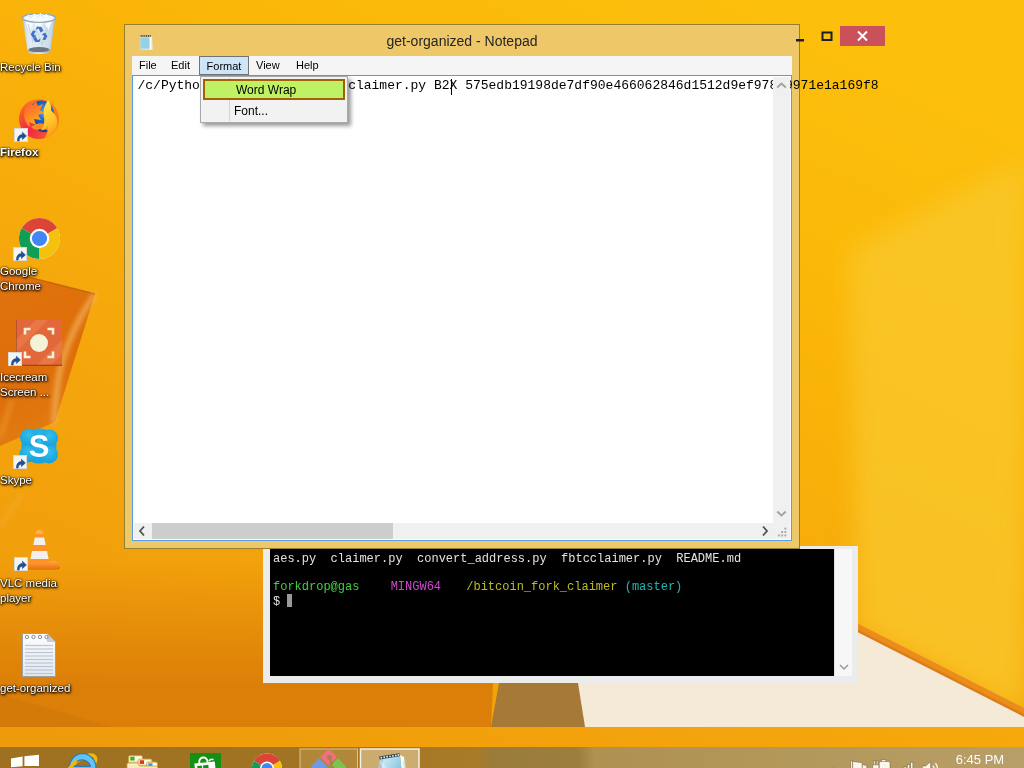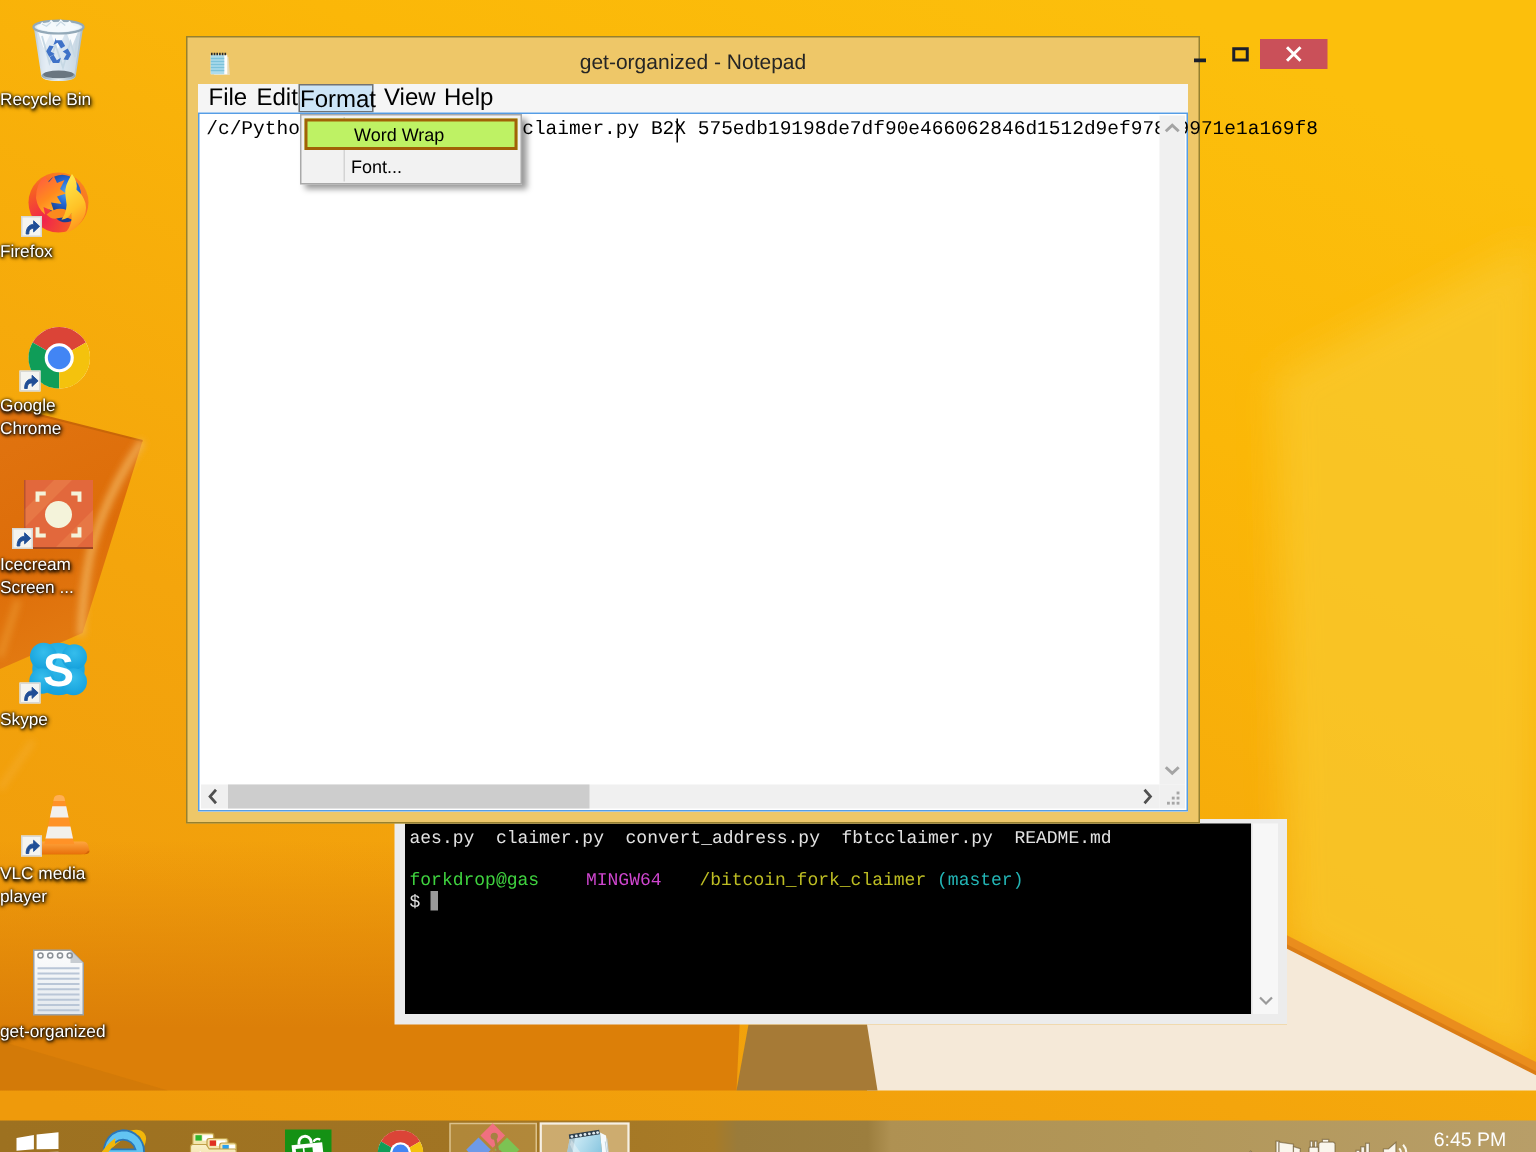--- a/index.html
+++ b/index.html
@@ -6,21 +6,21 @@
 html,body { width:1024px; height:768px; overflow:hidden; }
 body { font-family:"Liberation Sans", sans-serif; position:relative; }
 #wp { position:absolute; left:0; top:0; }
 .dicon { position:absolute; width:78px; text-align:left; z-index:2; }
 .dicon .lbl { color:#fff; font-size:11.5px; line-height:15px; text-shadow:0 1px 2px #000, 1px 1px 3px #000, 0 0 2px #000; margin-top:3px; }
 .dicon svg.main { display:block; margin:0 auto; }
 .shortcut { position:absolute; width:14px; height:14px; background:#f4f4f0; border:1px solid #d8d8d4; }
 #notepad { position:absolute; left:124px; top:24px; width:676px; height:525px; background:#eec768; border:1px solid #96802e; z-index:10; }
 #np-title { position:absolute; left:0; top:0; width:100%; height:31px; color:#252525; font-size:14px; text-align:center; line-height:32px; }
 #np-client { position:absolute; left:7px; top:31px; right:7px; bottom:7px; background:#fff; }
-#np-menubar { position:absolute; left:0; top:0; width:100%; height:19px; background:#f5f5f5; font-size:16px; color:#000;padding-left:40px; }
+#np-menubar { position:absolute; left:0; top:0; width:100%; height:19px; background:#f5f5f5; font-size:11px; color:#000;padding-left:40px; }
 #np-menubar span { position:absolute; top:0; height:19px; line-height:19px; }
 #np-edit { position:absolute; left:0; top:19px; right:0; bottom:0; border:1px solid #569de5; background:#fff; }
 #np-text { position:absolute; left:4.5px; top:2px; font-family:"Liberation Mono", monospace; font-size:13px; white-space:pre; color:#000; }
 #np-vsb { position:absolute; right:1px; top:1px; width:17px; bottom:17px; background:#f0f0f0; }
 #np-hsb { position:absolute; left:1px; bottom:1px; right:18px; height:16px; background:#f0f0f0; }
 #np-corner { position:absolute; right:1px; bottom:1px; width:17px; height:16px; background:#f0f0f0; }
 #np-hthumb { position:absolute; left:18px; top:0; width:241px; height:16px; background:#cdcdcd; }
 #dropdown { position:absolute; left:68px; top:20px; width:148px; height:47px; background:#f2f2f2; border:1px solid #a9a9a9; box-shadow:3px 3px 4px rgba(0,0,0,0.4); z-index:20; font-size:12px; }
 #dd-gutter { position:absolute; left:28px; top:1px; bottom:1px; width:1px; background:#d4d4d4; }
 #dd-ww { position:absolute; left:2px; top:2px; right:2px; height:21px; background:#bef264; border:2px solid #a16207; line-height:19px; }
@@ -105,21 +105,21 @@
     <ellipse cx="19" cy="8" rx="16.7" ry="4.3" fill="#d2e0ea" stroke="#93a9b8" stroke-width="1.5"></ellipse>
     <ellipse cx="19" cy="8" rx="14.8" ry="3.4" fill="#eef5f9"></ellipse>
     <path d="M5.5 8.5 L8 4.5 L11 7 L14 3.2 L17.5 6.5 L20.5 2.8 L23.5 6 L26.5 3.8 L29 7 L32.5 8.5 Q26 11.5 19 11.5 Q11 11.5 5.5 8.5Z" fill="#f4f9fc"></path>
     <path d="M8 6 L11 7.5 L14 4.8 M17.5 7.5 L20.5 4.5 L23.5 7" stroke="#c9d9e4" stroke-width="0.8" fill="none"></path>
     <ellipse cx="19" cy="40.5" rx="11.3" ry="3.2" fill="url(#rimg)"></ellipse>
     <ellipse cx="19" cy="39.6" rx="10.2" ry="2.6" fill="#6a7680"></ellipse>
   </svg>
   <div class="lbl">Recycle Bin</div>
 </div>
 
-<div class="dicon" style="left:0;top:112px;">
+<div class="dicon" style="left:0;top:96px;font-weight:bold;">
   <svg class="main" width="46" height="46" viewBox="0 0 46 46">
     <defs>
       <radialGradient id="ffb" cx="0.62" cy="0.42" r="0.55">
           <stop offset="0" stop-color="#54a6ee"></stop>
           <stop offset="0.55" stop-color="#2368d6"></stop>
           <stop offset="1" stop-color="#1a4496"></stop>
         </radialGradient>
       <linearGradient id="ffo" x1="0.2" y1="0" x2="0.8" y2="1">
           <stop offset="0" stop-color="#ff5f3e"></stop>
           <stop offset="0.5" stop-color="#ff8a1e"></stop>

